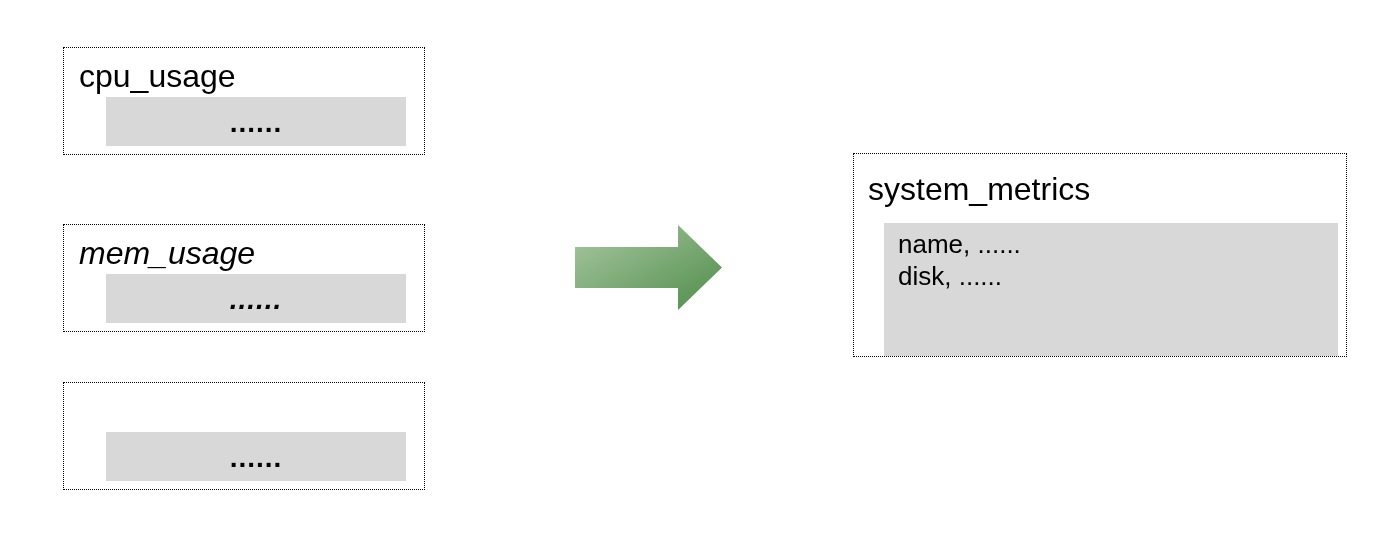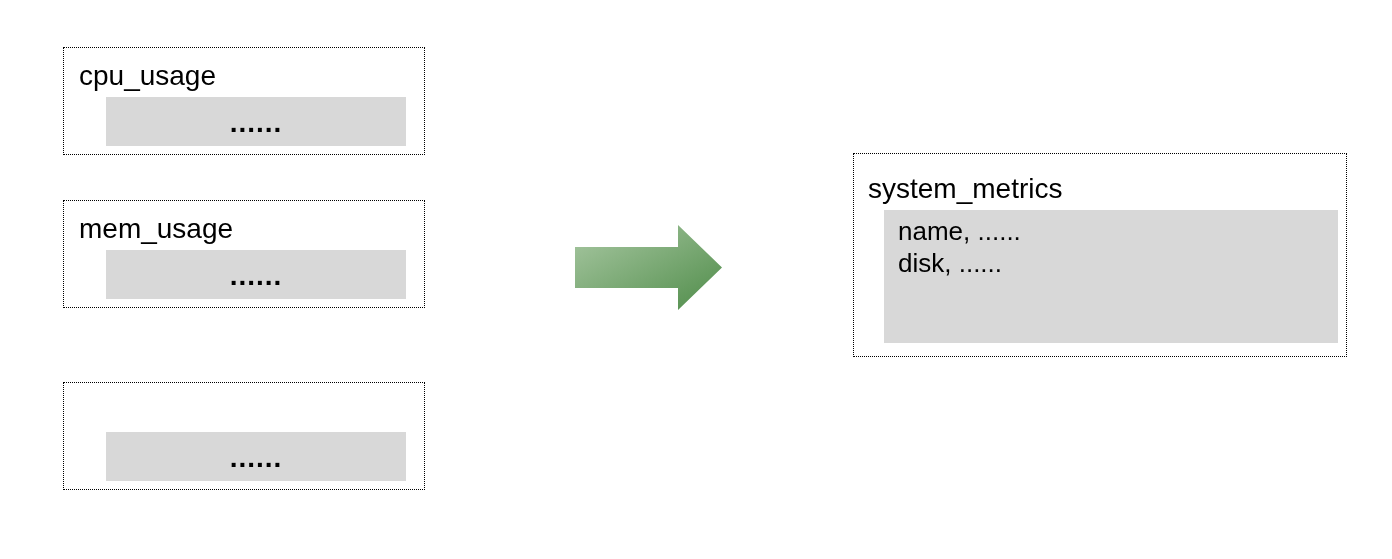--- a/index.html
+++ b/index.html
@@ -19,21 +19,21 @@
   }
   .table-box {
     position: absolute;
     box-sizing: border-box;
     border: 1.5px dotted #000;
     background: #ffffff;
   }
   .table-box .title {
     display: block;
     margin: 13px 0 0 15px;
-    font-size: 28px;
+    font-size: 32px;
     line-height: 30px;
     white-space: nowrap;
   }
   .src-box {
     left: 63px;
     width: 362px;
     height: 108px;
   }
   .src-box .gray-bar {
     position: absolute;
@@ -42,21 +42,21 @@
     width: 300px;
     height: 49px;
     background: #d8d8d8;
     text-align: center;
     font-weight: bold;
     font-size: 28px;
     line-height: 52px;
     letter-spacing: 1px;
   }
   #box-cpu  { top: 47px; }
-  #box-mem  { top: 200px; }
+  #box-mem  { top: 224px; font-style: italic; }
   #box-disk { top: 382px; }
 
   .arrow-wrap {
     position: absolute;
     left: 575px;
     top: 225px;
     width: 147px;
     height: 85px;
   }
 
@@ -65,21 +65,21 @@
     top: 153px;
     width: 494px;
     height: 204px;
   }
   .target-box .title {
     margin: 20px 0 0 14px;
   }
   .target-box .gray-area {
     position: absolute;
     left: 30px;
-    top: 56px;
+    top: 69px;
     width: 454px;
     height: 133px;
     background: #d8d8d8;
     padding: 0;
     box-sizing: border-box;
   }
   .target-box .field-row {
     display: block;
     margin-left: 14px;
     font-size: 26px;

